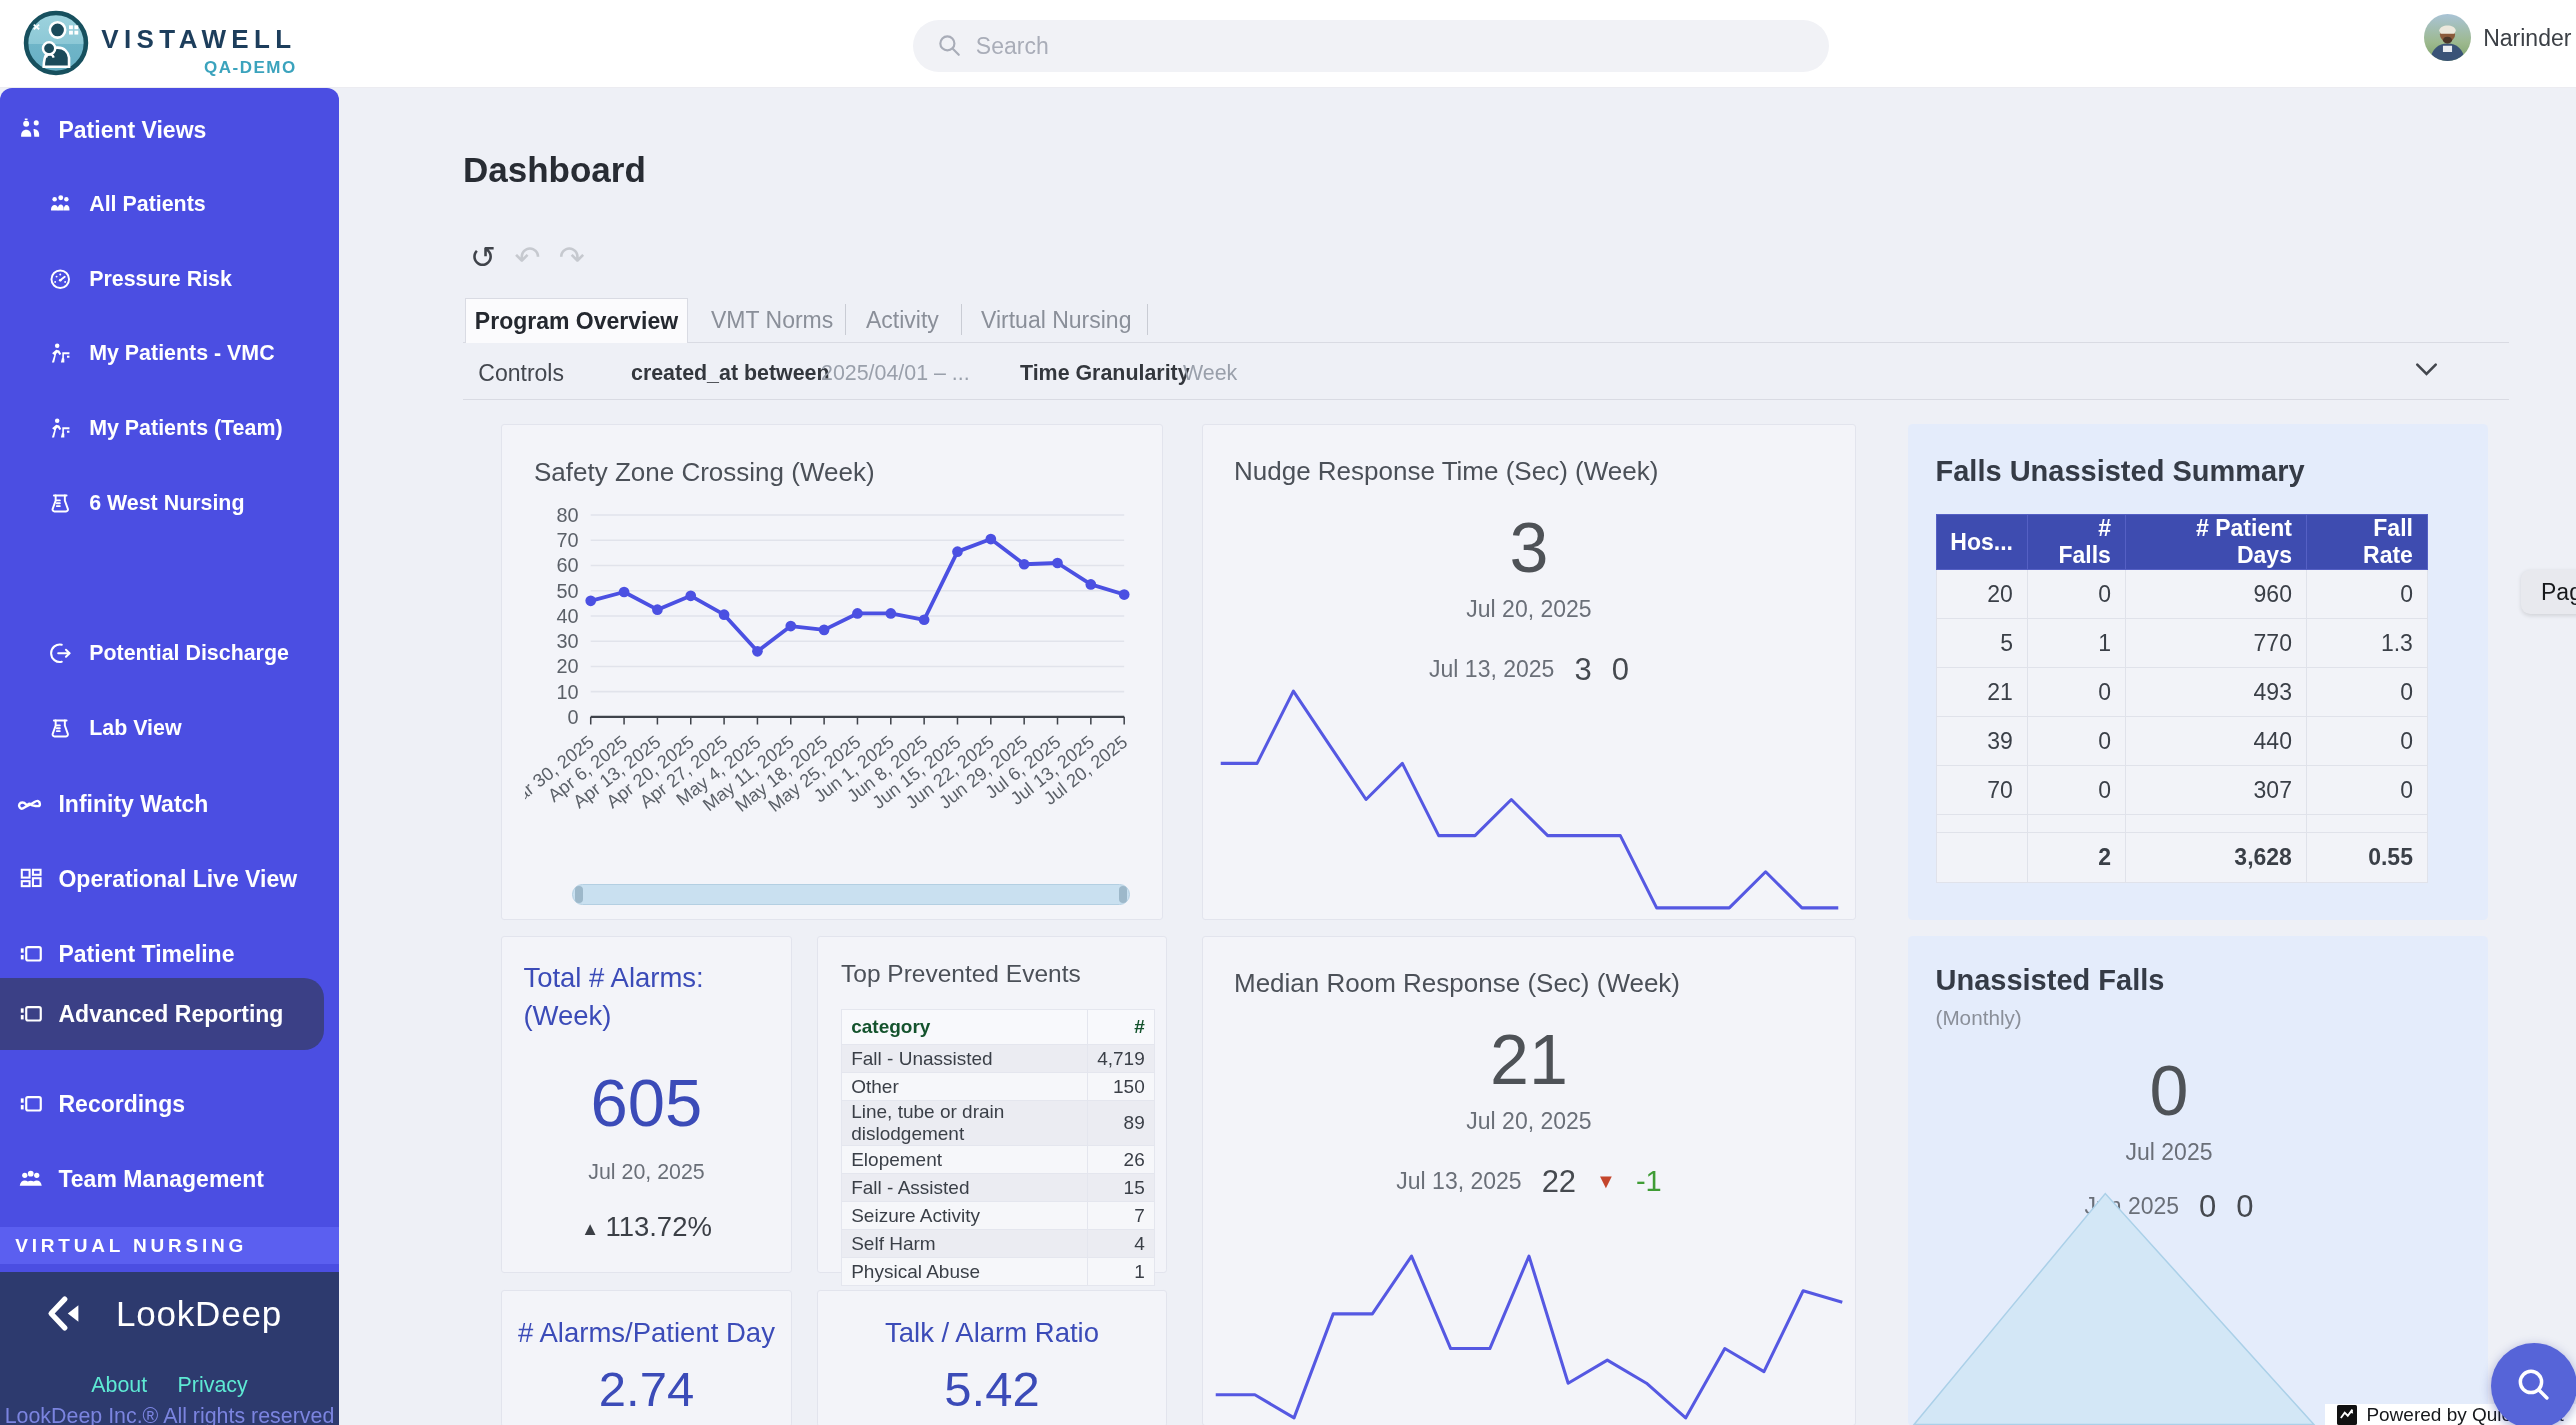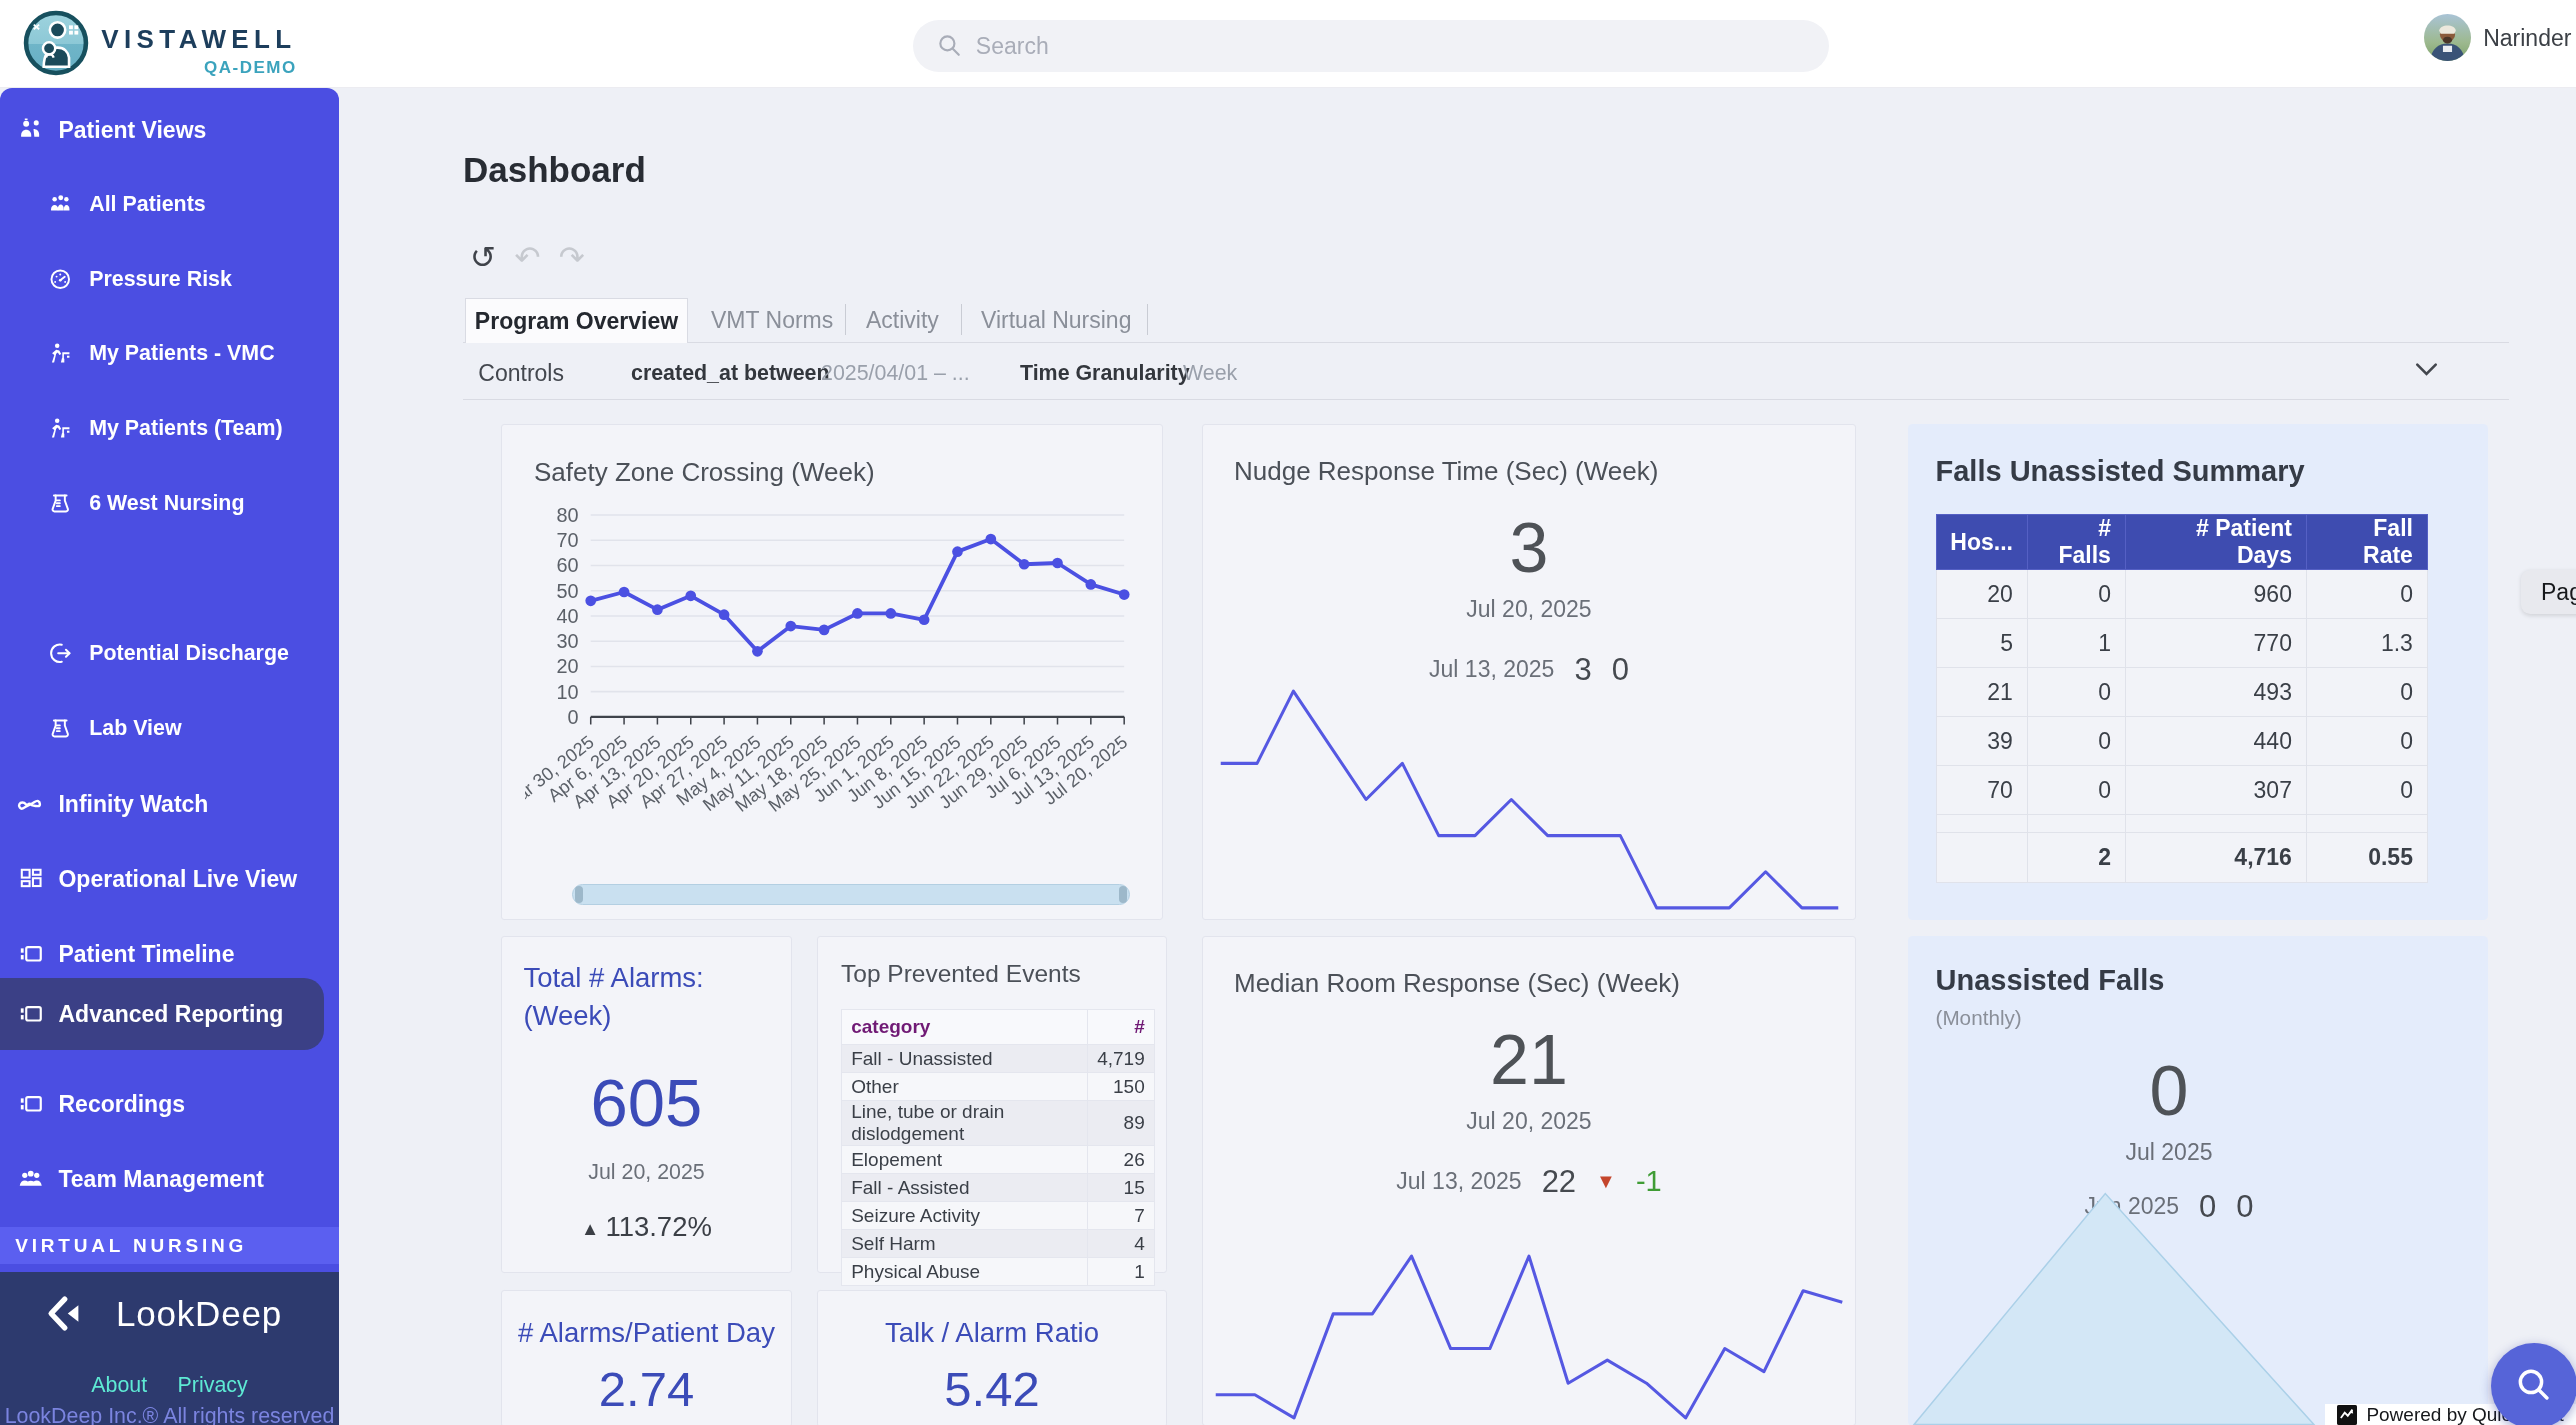--- a/index.html
+++ b/index.html
@@ -99,21 +99,21 @@
 
   .c-alarms .t1, .c-alarms .t2 { position:absolute; left:21.4px; font-size:27.5px; color:#3b4bb8; font-weight:500; }
   .c-alarms .t1 { top:24.5px; } .c-alarms .t2 { top:63px; }
   .c-alarms .val { position:absolute; top:127px; width:100%; text-align:center; font-size:67px; color:#3b4bb8; font-weight:500; }
   .c-alarms .dt  { position:absolute; top:223px; width:100%; text-align:center; font-size:21.4px; color:#6a6f78; }
   .c-alarms .chg { position:absolute; top:274px; width:100%; text-align:center; font-size:27.5px; color:#3b3f46; }
   .c-alarms .chg .tri { font-size:18.4px; vertical-align:middle; margin-right:6.1px; }
 
   .c-prev .card-title { position:absolute; left:23px; top:23px; font-size:24.5px; }
   .prev-table { position:absolute; left:23px; top:72px; border-collapse:collapse; font-size:19px; }
-  .prev-table th { font-weight:bold; color:#701a75; text-align:left; height:35px; padding:0 9.2px; border:0.8px solid #e4e6ee; background:#f8f9fc; }
+  .prev-table th { font-weight:bold; color:#14532d; text-align:left; height:35px; padding:0 9.2px; border:0.8px solid #e4e6ee; background:#f8f9fc; }
   .prev-table th.num, .prev-table td.num { text-align:right; }
   .prev-table td { color:#3a3f47; height:28px; padding:0 9.2px; border:0.8px solid #e4e6ee; }
   .prev-table tr:nth-child(odd) td { background:#ebecf2; }
   .prev-table tr:nth-child(even) td { background:#f6f7fa; }
   .pcol-cat { width:246px; } .pcol-n { width:61px; }
 
   .c-ufalls .card-title { position:absolute; left:27.5px; top:27.5px; font-size:29px; font-weight:600; color:#353b46; }
   .c-ufalls .subtitle { position:absolute; left:27.5px; top:70px; font-size:20.7px; color:#8a8f99; }
   .uf-body { position:absolute; left:0; top:115px; width:90%; }
   .tri-chart { position:absolute; left:0; bottom:0; width:100%; height:237px; }
@@ -569,21 +569,21 @@
       <tbody>
         <tr class="spacer">
             <td></td>
             <td></td>
             <td></td>
             <td></td>
           </tr>
         <tr class="total">
           <td></td>
           <td>2</td>
-          <td>4,716</td>
+          <td>3,628</td>
           <td>0.55</td>
         </tr>
       </tbody>
     </table>
   </div>
 
   <div class="pag-btn">
     <span>Pag</span>
   </div>
 

